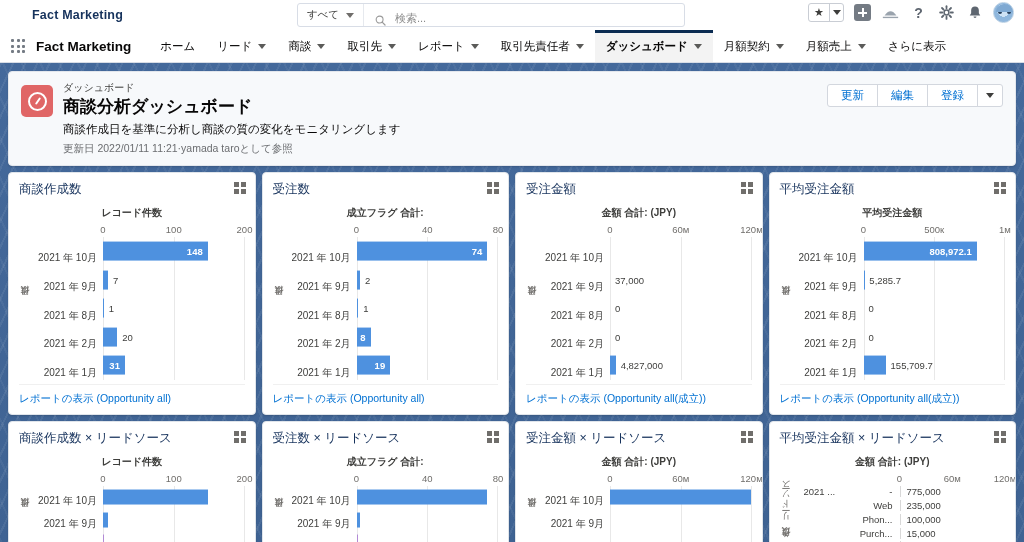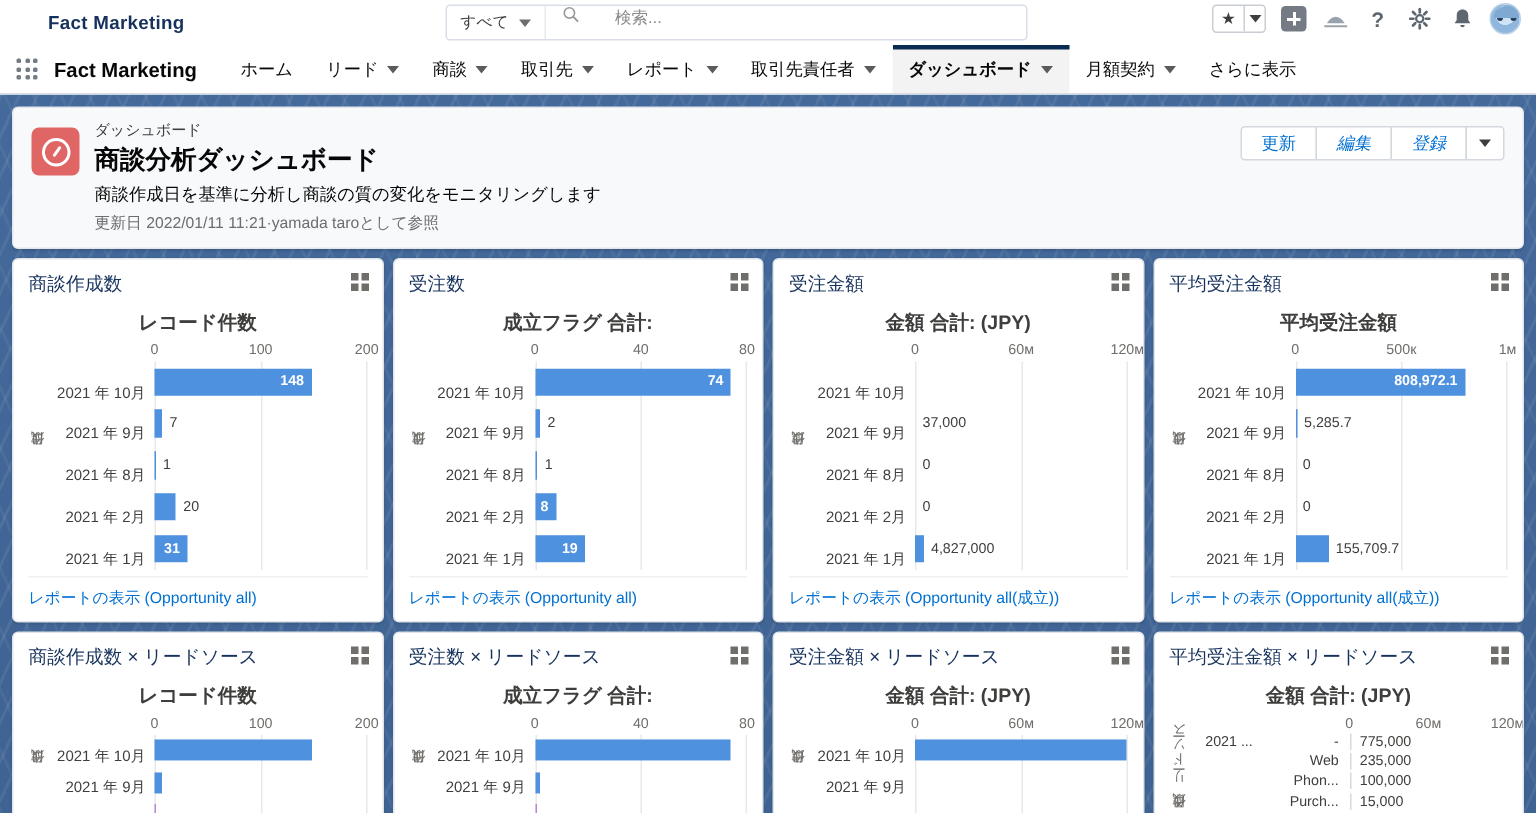--- a/index.html
+++ b/index.html
@@ -32,21 +32,21 @@
   .gh-scope {
     width: 66px; display: flex; align-items: center; justify-content: center;
     gap: 7px; font-size: 10.5px; color: #3e3e3c;
     border-right: 1px solid #e6e9ee;
   }
   .caret-sm {
     width: 0; height: 0; border-left: 4px solid transparent;
     border-right: 4px solid transparent; border-top: 5px solid #706e6b;
   }
   .gh-search-field {
-    flex: 1; display: flex; align-items: flex-start; gap: 24px; padding-left: 11px;
+    flex: 1; display: flex; align-items: flex-end; gap: 9px; padding-left: 11px;
   }
   .gh-search-ph { font-size: 11px; color: #8a8a8a; }
   .gh-icons {
     position: absolute; right: 10px; top: 2px;
     display: flex; align-items: center; gap: 9px;
   }
   .fav-group {
     display: flex; border: 1px solid #c9cdd4; border-radius: 3px;
     height: 19px; align-items: stretch; overflow: hidden; background:#fff;
   }
@@ -169,21 +169,21 @@
   .dash-meta { font-size: 10.5px; color: #6b6d70; margin-top: 5px; }
   .dash-actions {
     margin-left: auto; display: flex; align-items: stretch; margin-top: 2px;
   }
   .btn {
     border: 1px solid #d3d7de; background: #fff; color: #0070d2;
     font-size: 11.5px; padding: 3px 13px; border-radius: 3px 0 0 3px;
     margin-left: -1px; display: flex; align-items: center;
   }
   .btn:first-child { border-radius: 3px 0 0 3px; margin-left: 0; }
-  .btn.mid { border-radius: 0; font-style: italic; }
+  .btn.mid { border-radius: 0; }
   .btn.caret-btn { border-radius: 0 3px 3px 0; padding: 3px 8px; }
 
   
   .grid {
     display: grid; grid-template-columns: repeat(4, 1fr);
     gap: 6px; margin-top: 6px;
   }
   .card {
     background: #fff; border: 1px solid #e0e5eb; border-radius: 4px;
     box-shadow: 0 1px 2px rgba(0,0,0,.14);
@@ -197,21 +197,21 @@
     font-size: 12.5px; color: #16325c; font-weight: normal;
     padding-right: 22px; line-height: 1.2;
   }
   .expand-icon {
     position: absolute; right: 9px; top: 9px;
     width: 12px; height: 12px; display: grid;
     grid-template-columns: 1fr 1fr; grid-template-rows: 1fr 1fr; gap: 2px;
   }
   .expand-icon i { display: block; background: #706e6b; }
   .measure-label {
-    text-align: center; font-size: 13px; color: #3e3e3c;
+    text-align: center; font-size: 10px; color: #3e3e3c;
     margin-top: 9px; font-weight: bold;
   }
 
   
   .chart {
     display: flex; flex: 1; margin-top: 4px; min-height: 0;
   }
   .yaxis-title {
     writing-mode: vertical-rl; transform: rotate(180deg);
     font-size: 9px; color: #706e6b; align-self: center;
@@ -380,20 +380,24 @@
     </div>
     <div class="nav-item active">
       <span>ダッシュボード</span>
       <span class="caret-nav"></span>
     </div>
     <div class="nav-item">
       <span>月額契約</span>
       <span class="caret-nav"></span>
     </div>
     <div class="nav-item">
+      <span>月額売上</span>
+      <span class="caret-nav"></span>
+    </div>
+    <div class="nav-item">
       <span>さらに表示</span>
 
     </div>
   </div>
 
 </div>
 
 <div class="page-bg">
 
   <div class="dash-header">

